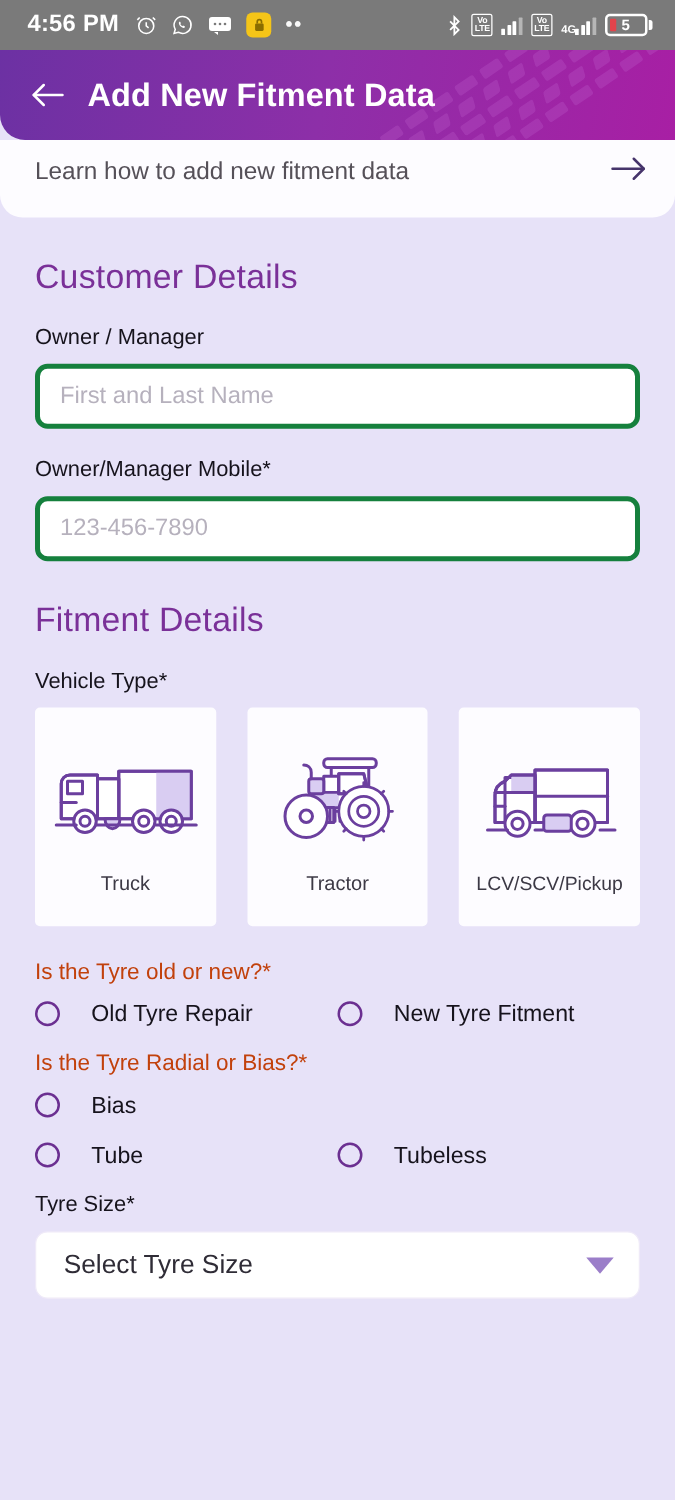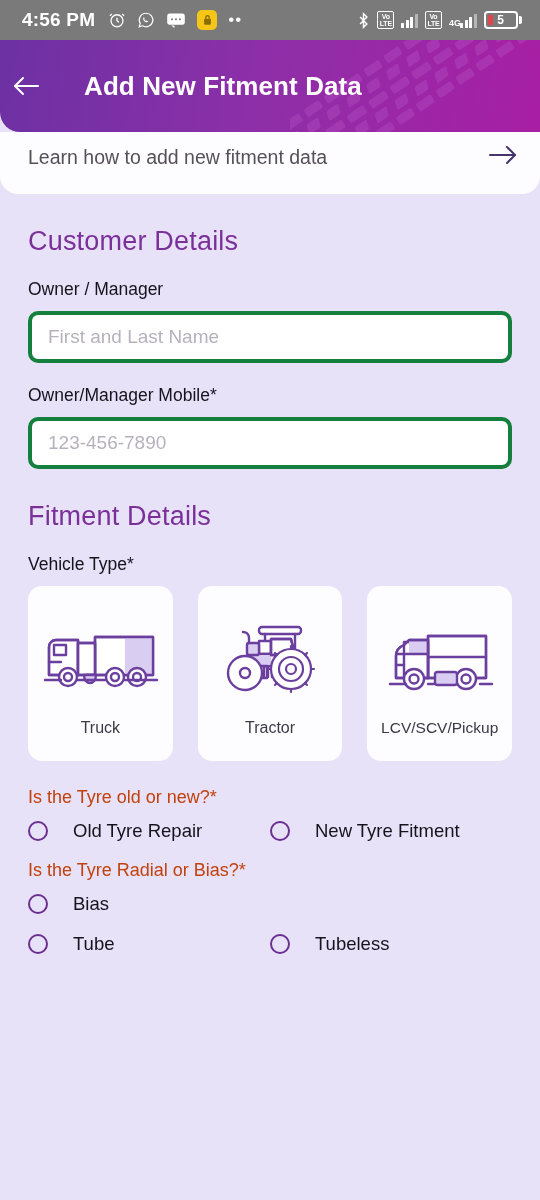--- a/index.html
+++ b/index.html
@@ -92,28 +92,27 @@
   .battery-cap {
     width: 3px; height: 8px;
     background: #ffffff;
     border-radius: 0 2px 2px 0;
     margin-left: 1.5px;
   }
 
   
   .app-bar {
     position: relative;
-    height: 92px;
+    height: 72px;
     background: linear-gradient(100deg, #6c31a3 0%, #8d2fa8 48%, #a81fa4 100%);
     border-bottom-left-radius: 20px;
     display: flex;
     align-items: center;
-    padding-left: 4px;
+    padding-left: 16px;
     overflow: hidden;
-    gap: 26px;
   }
   .tread {
     position: absolute;
     top: -30px; right: -40px;
     width: 290px; height: 150px;
     opacity: 0.5;
     pointer-events: none;
   }
   .back-btn {
     width: 44px; height: 44px;
@@ -181,21 +180,21 @@
   .vehicle-row {
     display: flex;
     gap: 25px;
     margin-top: 2px;
     margin-bottom: 26px;
   }
   .vehicle-card {
     flex: 1;
     height: 175px;
     background: #fdfcff;
-    border-radius: 14px;
+    border-radius: 4px;
     display: flex;
     flex-direction: column;
     align-items: center;
     justify-content: flex-start;
     padding-top: 18px;
   }
   .vehicle-art {
     flex: 1;
     display: flex;
     align-items: center;
@@ -573,14 +572,21 @@
         <span class="radio-circle"></span>
         <span class="radio-label">Tube</span>
       </label>
       <label class="radio-opt">
         <span class="radio-circle"></span>
         <span class="radio-label">Tubeless</span>
       </label>
     </div>
   </div>
 
+  <div>
+    <div class="field-label">Tyre Size*</div>
+    <div class="select-box">
+      <span class="select-value">Select Tyre Size</span>
+      <span class="caret"></span>
+    </div>
+  </div>
 
 </div>
 
 </body></html>

